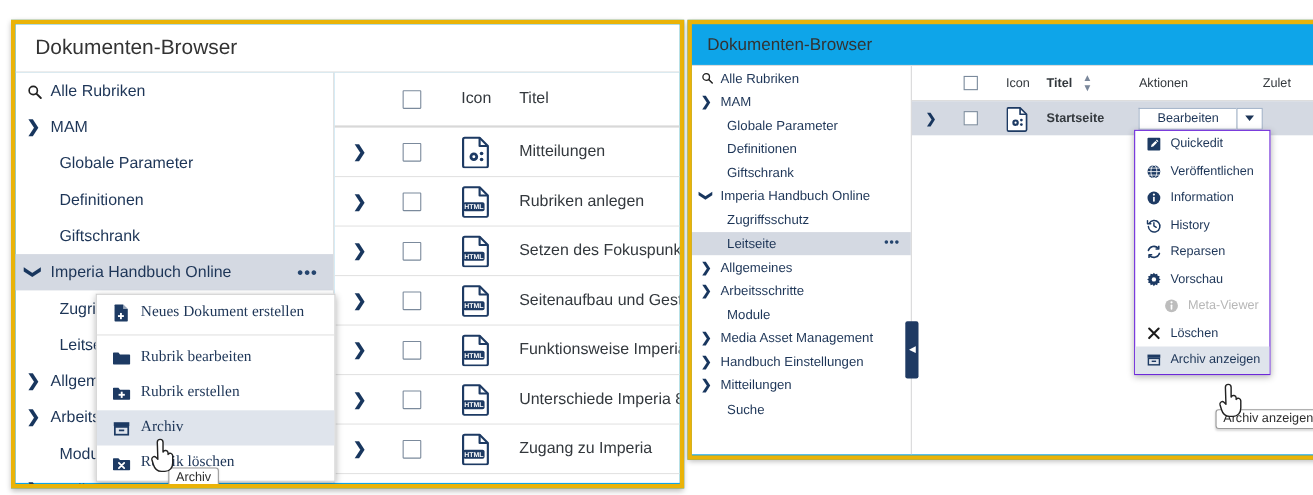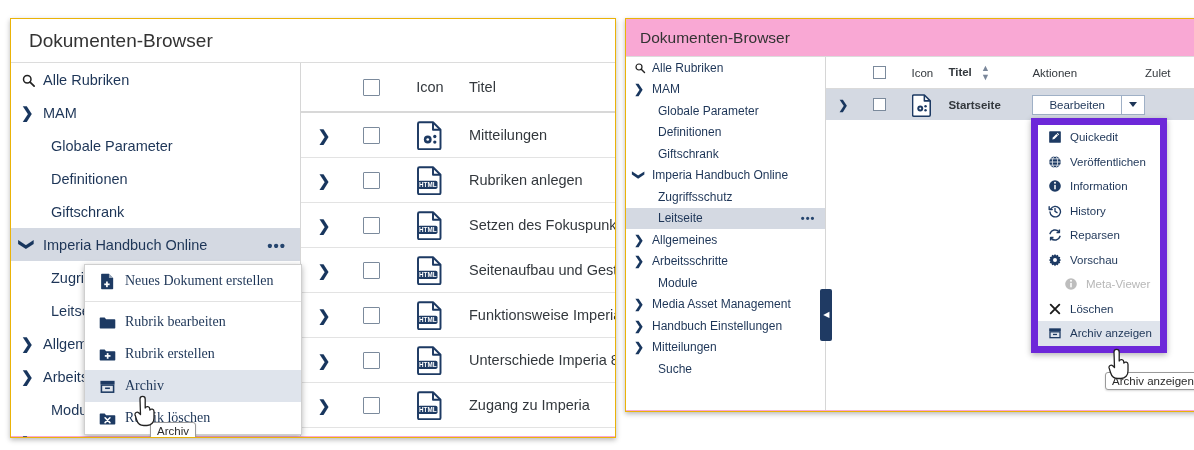--- a/index.html
+++ b/index.html
@@ -3,22 +3,22 @@
 <meta charset="utf-8">
 <style>
   html,body{margin:0;padding:0;}
   body{
     width:1194px;height:450px;background:#ffffff;
     font-family:"Liberation Sans", sans-serif;
     -webkit-font-smoothing:antialiased;
     overflow:hidden;position:relative;
   }
   .panel{
-    position:absolute;background:#f9a8d4;
-    border:1px solid #eab308;
+    position:absolute;background:#0ea5e9;
+    border:4px solid #eab308;
     box-shadow:0 2px 5px rgba(0,0,0,.28);
     overflow:hidden;
   }
 
   
   #panel-left{left:10px;top:18px;width:604px;height:418px;}
   #panel-left .pl-title{
     height:44px;line-height:44px;padding-left:18px;
     font-size:19px;color:#333;border-bottom:1px solid #dcdcdc;
     background:#fff;box-sizing:border-box;
@@ -146,21 +146,21 @@
   .btn-caret{
     background:#fff;border:1px solid #9fb0c6;width:22px;
     display:flex;align-items:center;justify-content:center;
   }
   .caret{width:0;height:0;border-left:4px solid transparent;border-right:4px solid transparent;
          border-top:5px solid #1d3557;}
 
   
   #dropdown{
     position:absolute;left:1031px;top:118px;width:122px;
-    background:#fff;border:7px solid #6d28d9;box-shadow:0 2px 6px rgba(0,0,0,.3);
+    background:#fff;border:1px solid #6d28d9;box-shadow:0 2px 6px rgba(0,0,0,.3);
     z-index:50;
   }
   .dd-item{
     height:24.5px;display:flex;align-items:center;font-size:11.5px;
     color:#1d3557;padding-left:10px;box-sizing:border-box;white-space:nowrap;
   }
   .dd-item.hl{background:#dfe4ec;}
   .dd-item.disabled{color:#b7b7b7;margin-left:16px;}
   .dd-ico{width:22px;flex:0 0 22px;display:flex;align-items:center;}
 

